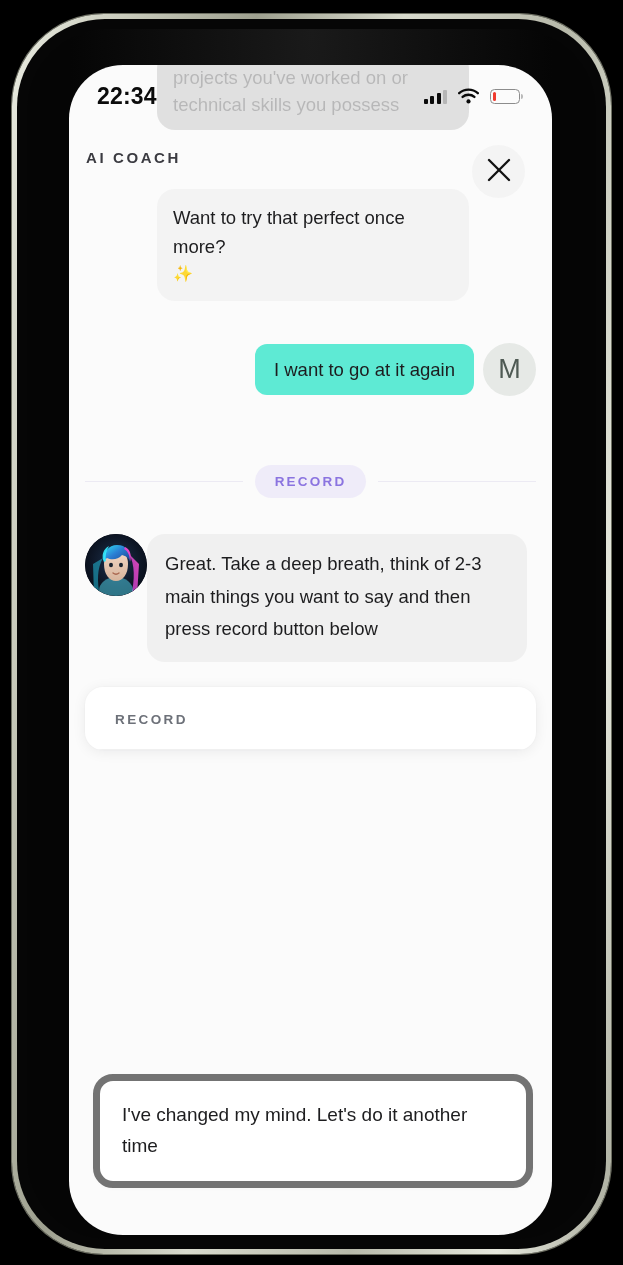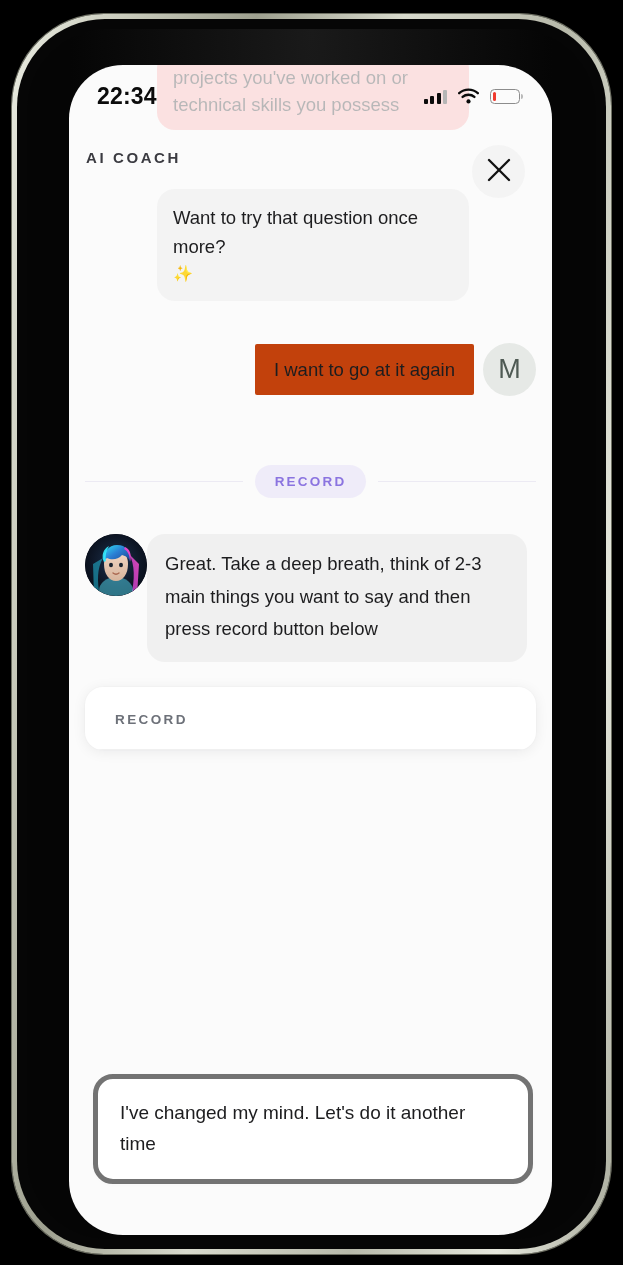--- a/index.html
+++ b/index.html
@@ -83,21 +83,21 @@
 
   
   .chat {
     position:absolute; left:0; top:0; width:483px; height:1170px;
     padding:0 16px;
   }
 
   
   .faded-top {
     position:absolute; left:88px; top:-14px; width:312px;
-    background:#fca5a5; border-radius:18px;
+    background:#a3a3a3; border-radius:18px;
     padding:13px 16px 12px;
     opacity:.30;
   }
   .faded-top p { font-size:18.5px; line-height:27px; color:#1d1d1f; }
 
   
   .header {
     position:absolute; left:17px; top:84px; width:483px;
     display:flex; align-items:center; justify-content:flex-start;
     z-index:30;
@@ -123,21 +123,21 @@
   .bubble-coach-top .ln1 { font-size:18.5px; line-height:29px; color:#1d1d1f; opacity:.30; white-space:nowrap; }
   .bubble-coach-top .ln2 { font-size:18.5px; line-height:29px; color:#1d1d1f; }
   .bubble-coach-top .ln3 { font-size:16px; line-height:26px; }
 
   
   .row-user {
     position:absolute; right:16px; top:278px;
     display:flex; align-items:center; gap:9px;
   }
   .bubble-user {
-    background:#c2410c; border-radius:2px;
+    background:#5eead4; border-radius:12px;
     padding:13px 19px;
     font-size:18.5px; line-height:25px; color:#1d1d1f;
     max-width:300px;
   }
   .avatar-user {
     width:53px; height:53px; border-radius:50%;
     background:#e6e9e6; flex:none;
     display:flex; align-items:center; justify-content:center;
     font-size:27px; color:#4f5a54; font-weight:400;
   }
@@ -196,21 +196,21 @@
     width:132px; height:132px; border-radius:50%;
     background:linear-gradient(145deg,#3fbdbd 0%,#4ccaae 45%,#62d894 100%);
     display:flex; align-items:center; justify-content:center;
     border:none; cursor:pointer;
   }
   .mic-caption { margin-top:17px; font-size:17px; color:#6a6f75; }
 
   
   .input-bar {
     position:absolute; left:24px; top:1009px; width:440px;
-    background:#fff; border:5px solid #737373; border-radius:20px;
+    background:#fff; border:7px solid #737373; border-radius:20px;
     padding:18px 22px 20px;
     box-shadow:0 1px 4px rgba(0,0,0,.02);
     cursor:text;
   }
   .input-bar p { font-size:19px; line-height:31px; color:#1d1d1f; }
 </style>
 </head>
 <body>
 
 <div class="stage">
@@ -225,21 +225,21 @@
       <div class="phone-bezel">
         <div class="screen">
 
           <div class="chat">
 
             <div class="faded-top">
               <p>projects you've worked on or technical skills you possess</p>
             </div>
 
             <div class="bubble-coach-top">
-              <div class="ln2">Want to try that question once more?</div>
+              <div class="ln2">Want to try that perfect once more?</div>
               <div class="ln3">✨</div>
             </div>
 
             <div class="row-user">
               <div class="bubble-user">I want to go at it again</div>
               <div class="avatar-user">M</div>
             </div>
 
             <div class="divider">
               <div class="line"></div>

